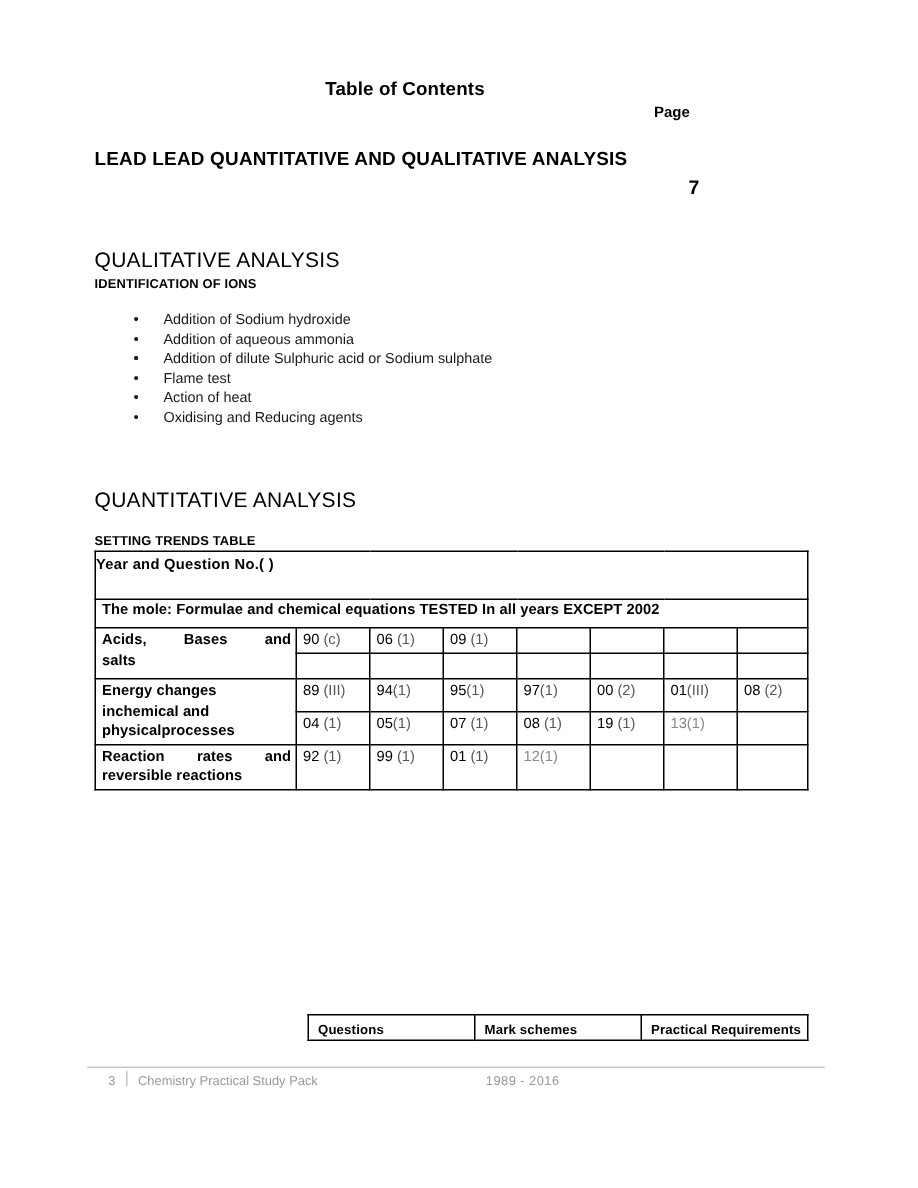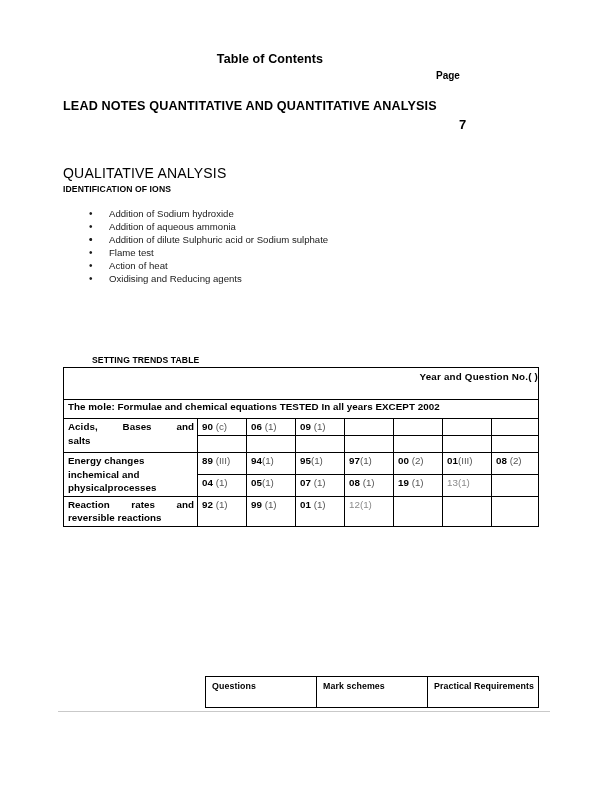--- a/index.html
+++ b/index.html
@@ -71,21 +71,21 @@
   #quantitative-heading { top: 325px; }
 
   .sub-heading {
     position: absolute;
     left: 63px;
     font-size: 8.6px;
     font-weight: bold;
     letter-spacing: 0.1px;
   }
   #identification-heading { top: 184px; }
-  #setting-trends-heading { top: 355px; margin-left: 29px; }
+  #setting-trends-heading { top: 355px; }
 
   
   .bullet-list {
     position: absolute;
     left: 63px;
     top: 208px;
     margin: 0;
     padding: 0;
     list-style: none;
     width: 420px;
@@ -115,21 +115,21 @@
     border-collapse: collapse;
     table-layout: fixed;
   }
   .trends-table td {
     border: 1.1px solid #000;
     padding: 0;
     vertical-align: top;
     font-size: 9.8px;
   }
   .th-year {
-    text-align: right;
+    text-align: left;
     font-weight: bold;
     font-size: 11.4px;
     height: 28px;
     padding-top: 3px !important;
     letter-spacing: 0.2px;
   }
   .th-mole {
     font-weight: bold;
     font-size: 10.6px;
     height: 16px;
@@ -153,21 +153,21 @@
     text-align: left;
     text-align-last: left;
   }
   .datacell {
     font-size: 10.2px;
     line-height: 14px;
     padding: 1px 0 1px 4px !important;
     white-space: nowrap;
   }
   .datacell .yr {
-    font-weight: bold;
+    font-weight: normal;
     color: #000;
   }
   .datacell .qn {
     font-weight: normal;
     color: #555;
   }
   .datacell.faint .yr,
   .datacell.faint .qn {
     font-weight: normal;
     color: #8a8a8a;
@@ -180,21 +180,21 @@
     top: 676px;
     width: 333px;
     border-collapse: collapse;
     table-layout: fixed;
   }
   .legend-table td {
     border: 1.1px solid #000;
     font-size: 8.8px;
     font-weight: bold;
     letter-spacing: 0.1px;
-    padding: 3px 0 15px 6px;
+    padding: 3px 0 1px 6px;
     height: 12px;
   }
 
   
   .footer-rule {
     position: absolute;
     left: 58px;
     top: 711px;
     width: 492px;
     height: 1px;
@@ -220,36 +220,37 @@
   }
   .footer .f-years { margin-left: 112px; letter-spacing: 0.3px; }
 </style>
 </head>
 <body>
 
 <div class="page">
 
   <div class="doc-title">Table of Contents</div>
   <div class="page-word">Page</div>
-  <div class="lead-notes">LEAD NOTES QUANTITATIVE AND QUANTITATIVE ANALYSIS</div>
+  <div class="lead-notes">LEAD LEAD QUANTITATIVE AND QUALITATIVE ANALYSIS</div>
   <div class="page-number">7</div>
 
   <div class="section-heading" id="qualitative-heading">QUALITATIVE ANALYSIS</div>
   <div class="sub-heading" id="identification-heading">IDENTIFICATION OF IONS</div>
 
   <ul class="bullet-list" id="ion-bullet-list">
       <li><span class="bullet-dot">•</span><span>Addition of Sodium hydroxide</span></li>
       <li><span class="bullet-dot">•</span><span>Addition of aqueous ammonia</span></li>
       <li><span class="bullet-dot">•</span></li>
       <li><span class="bullet-dot">•</span><span>Addition of dilute Sulphuric acid or Sodium sulphate</span></li>
       <li><span class="bullet-dot">•</span><span>Flame test</span></li>
       <li><span class="bullet-dot">•</span><span>Action of heat</span></li>
       <li><span class="bullet-dot">•</span><span>Oxidising and Reducing agents</span></li>
     </ul>
 
+  <div class="section-heading" id="quantitative-heading">QUANTITATIVE ANALYSIS</div>
   <div class="sub-heading" id="setting-trends-heading">SETTING TRENDS TABLE</div>
 
   <table class="trends-table">
     <colgroup>
       <col style="width:134px">
       <col style="width:49px">
       <col style="width:49px">
       <col style="width:49px">
       <col style="width:49px">
       <col style="width:49px">
@@ -329,14 +330,17 @@
     <tbody>
         <tr id="legend-row">
           <td>Questions</td>
           <td>Mark schemes</td>
           <td>Practical Requirements</td>
         </tr>
       </tbody>
   </table>
 
   <div class="footer-rule"></div>
+  <div class="footer">
+    <span class="f-pageno">3</span><span class="f-sep"></span><span>Chemistry Practical Study Pack</span><span class="f-years">1989  -  2016</span>
+  </div>
 
 </div>
 
 </body></html>

